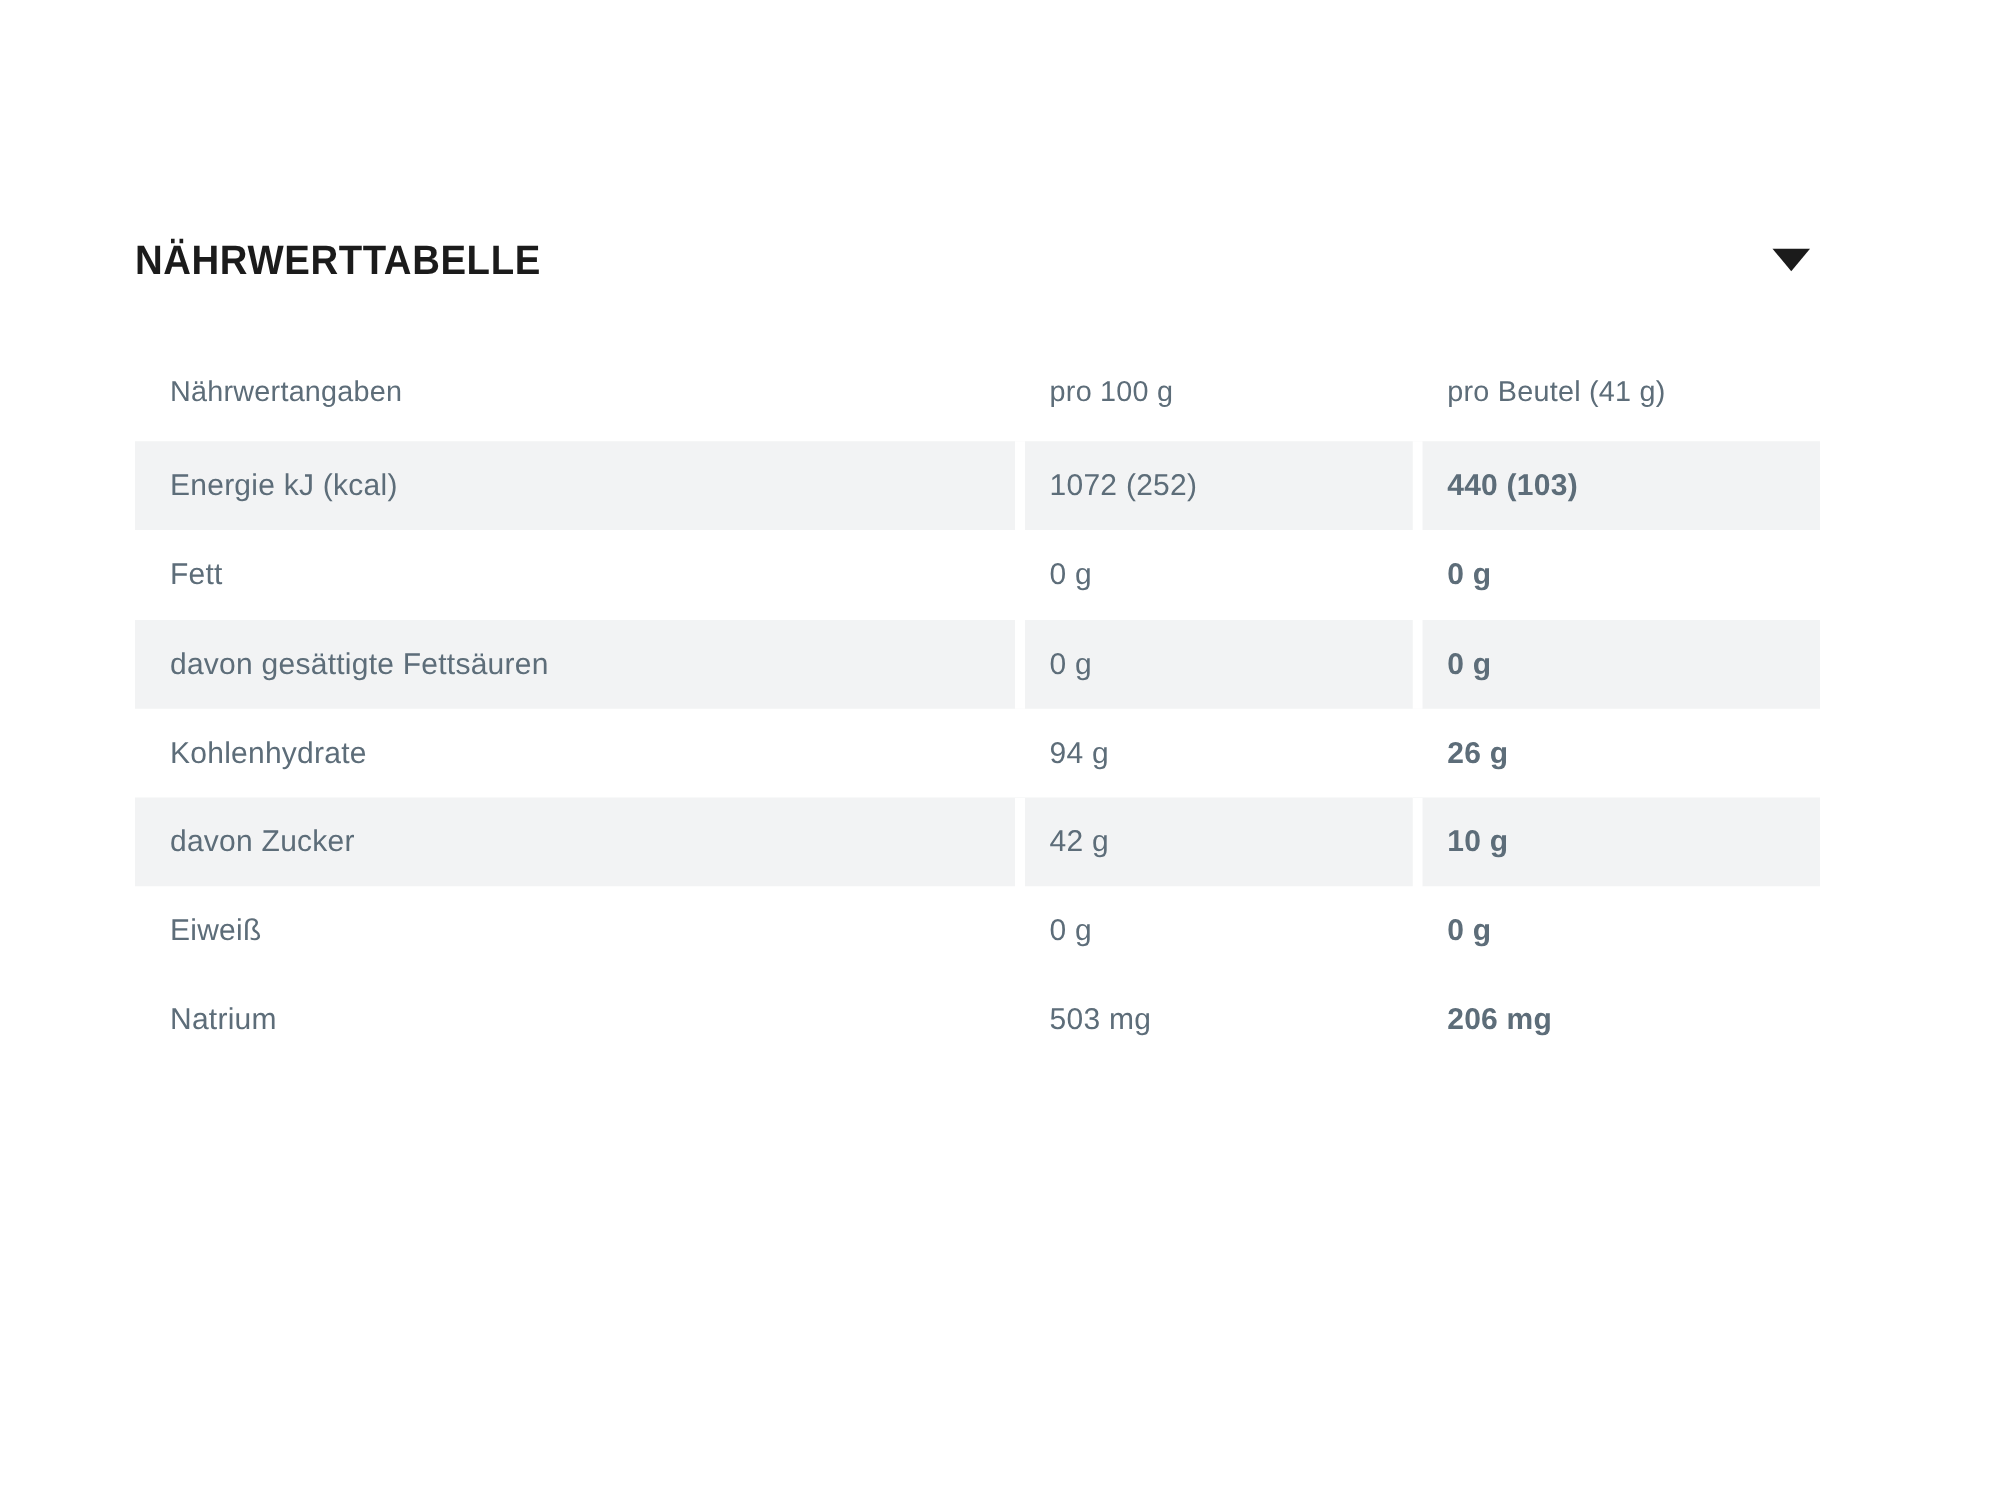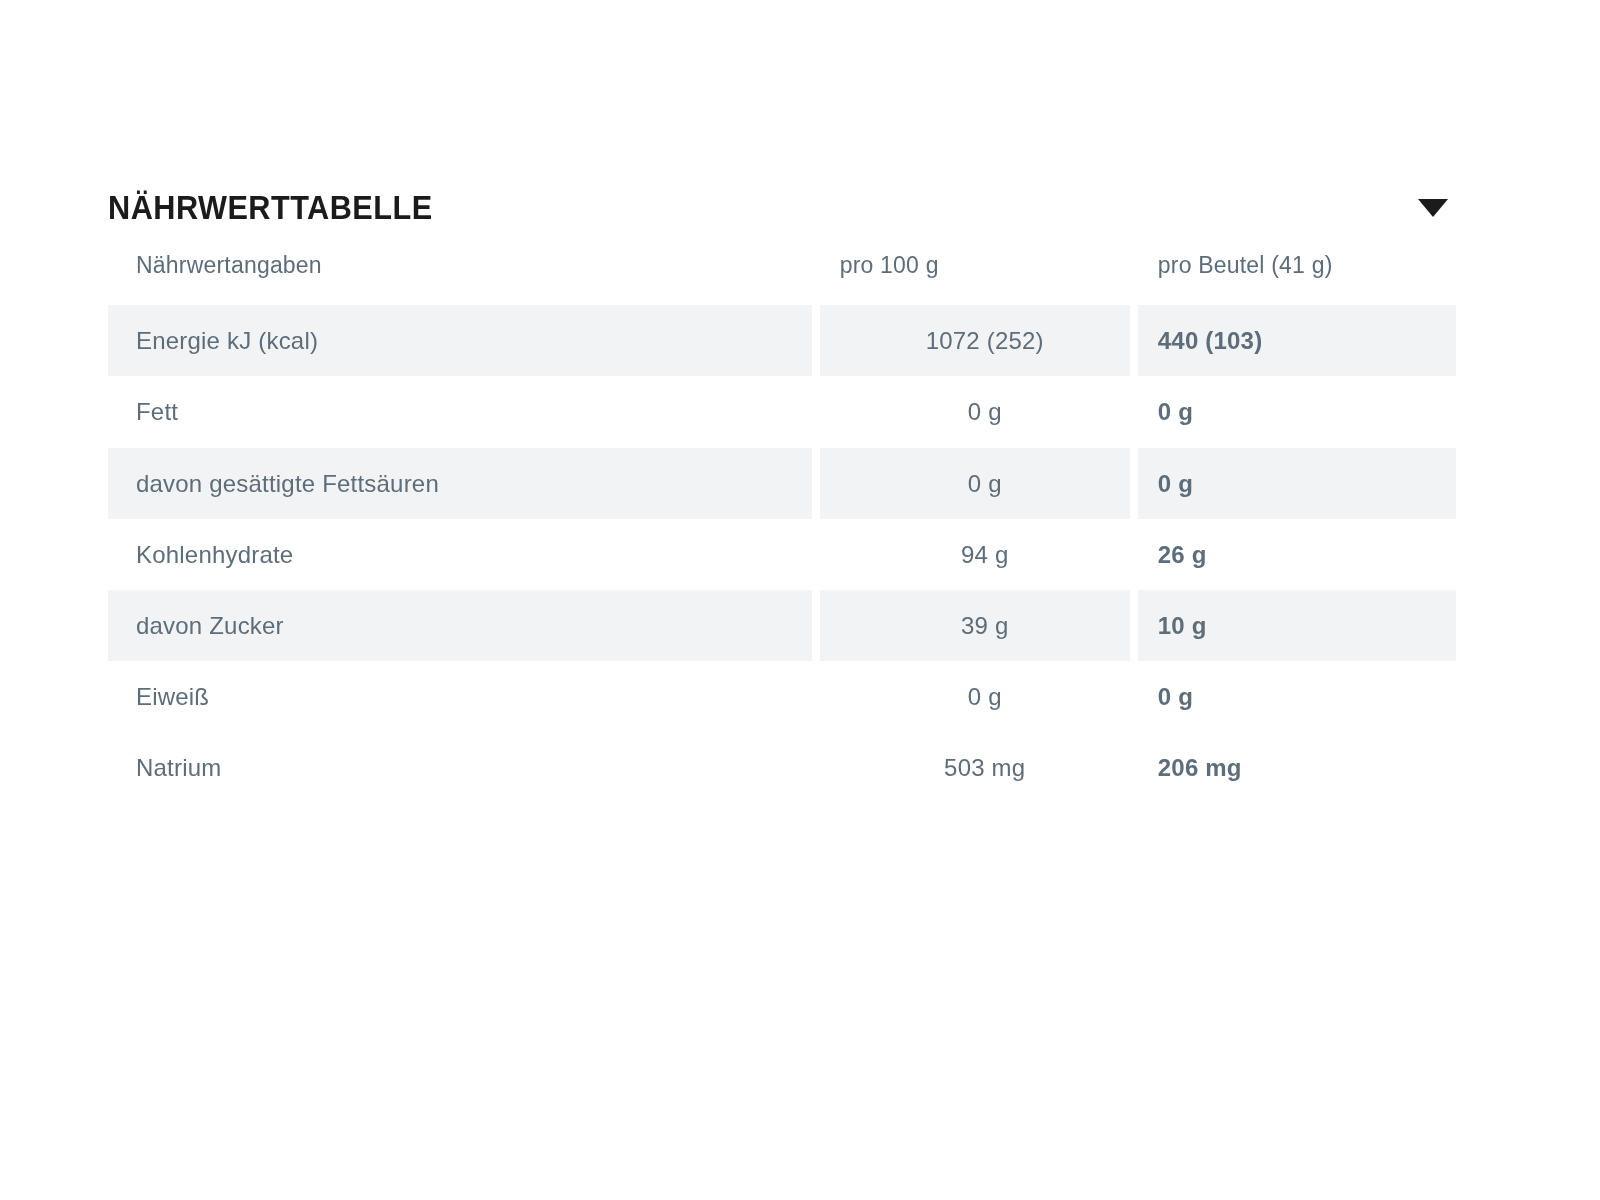--- a/index.html
+++ b/index.html
@@ -56,20 +56,21 @@
     width: 0;
     height: 0;
     border-left: 15px solid transparent;
     border-right: 15px solid transparent;
     border-top: 18px solid #1b1b1b;
   }
   table.nutrition {
     width: 100%;
     border-collapse: collapse;
     table-layout: fixed;
+    margin-top: 48px;
   }
   table.nutrition col.c1 { width: 52.2%; }
   table.nutrition col.c2 { width: 23.6%; }
   table.nutrition col.c3 { width: 24.2%; }
   table.nutrition th {
     text-align: left;
     font-weight: normal;
     font-size: 23px;
     color: #5d6d79;
     padding: 4px 0 26px 28px;
@@ -85,21 +86,20 @@
   table.nutrition tbody tr.alt td {
     background: #f2f3f4;
   }
   table.nutrition td.sep,
   table.nutrition th.sep {
     padding-left: 28px;
   }
   
   table.nutrition td.col2 {
     box-shadow: inset 8px 0 0 #ffffff;
-    text-align: center;
   }
   table.nutrition td.col3 {
     box-shadow: inset 8px 0 0 #ffffff;
     font-weight: bold;
   }
 </style>
 </head>
 <body>
 
 <div class="page">
@@ -141,21 +141,21 @@
           <td class="col2">0 g</td>
           <td class="col3">0 g</td>
         </tr>
         <tr>
           <td class="col1">Kohlenhydrate</td>
           <td class="col2">94 g</td>
           <td class="col3">26 g</td>
         </tr>
         <tr class="alt">
           <td class="col1">davon Zucker</td>
-          <td class="col2">39 g</td>
+          <td class="col2">42 g</td>
           <td class="col3">10 g</td>
         </tr>
         <tr>
           <td class="col1">Eiweiß</td>
           <td class="col2">0 g</td>
           <td class="col3">0 g</td>
         </tr>
         <tr>
           <td class="col1">Natrium</td>
           <td class="col2">503 mg</td>

